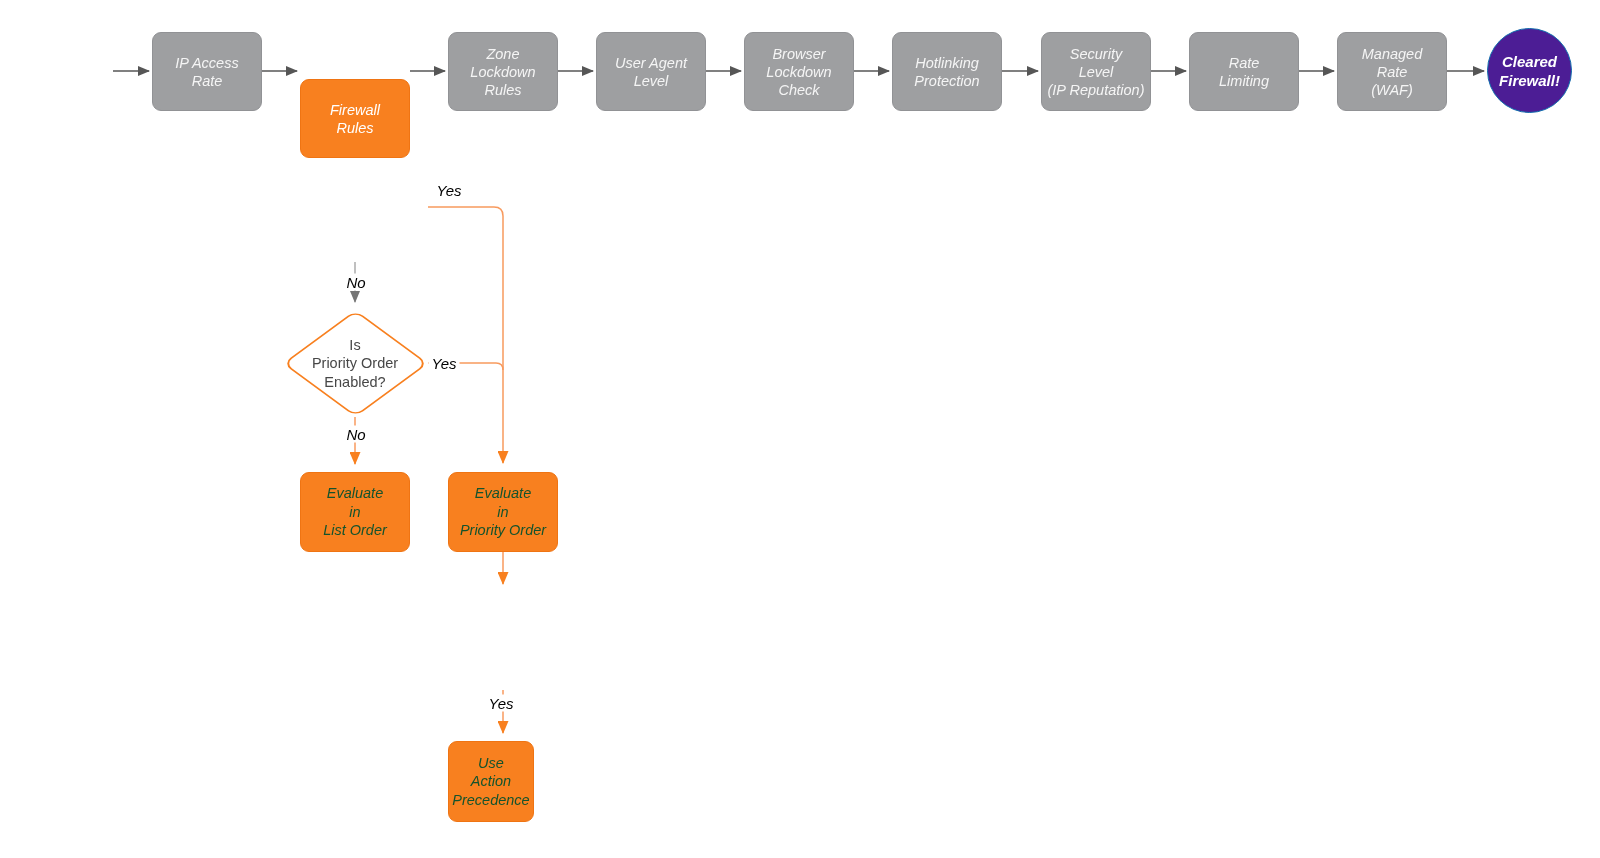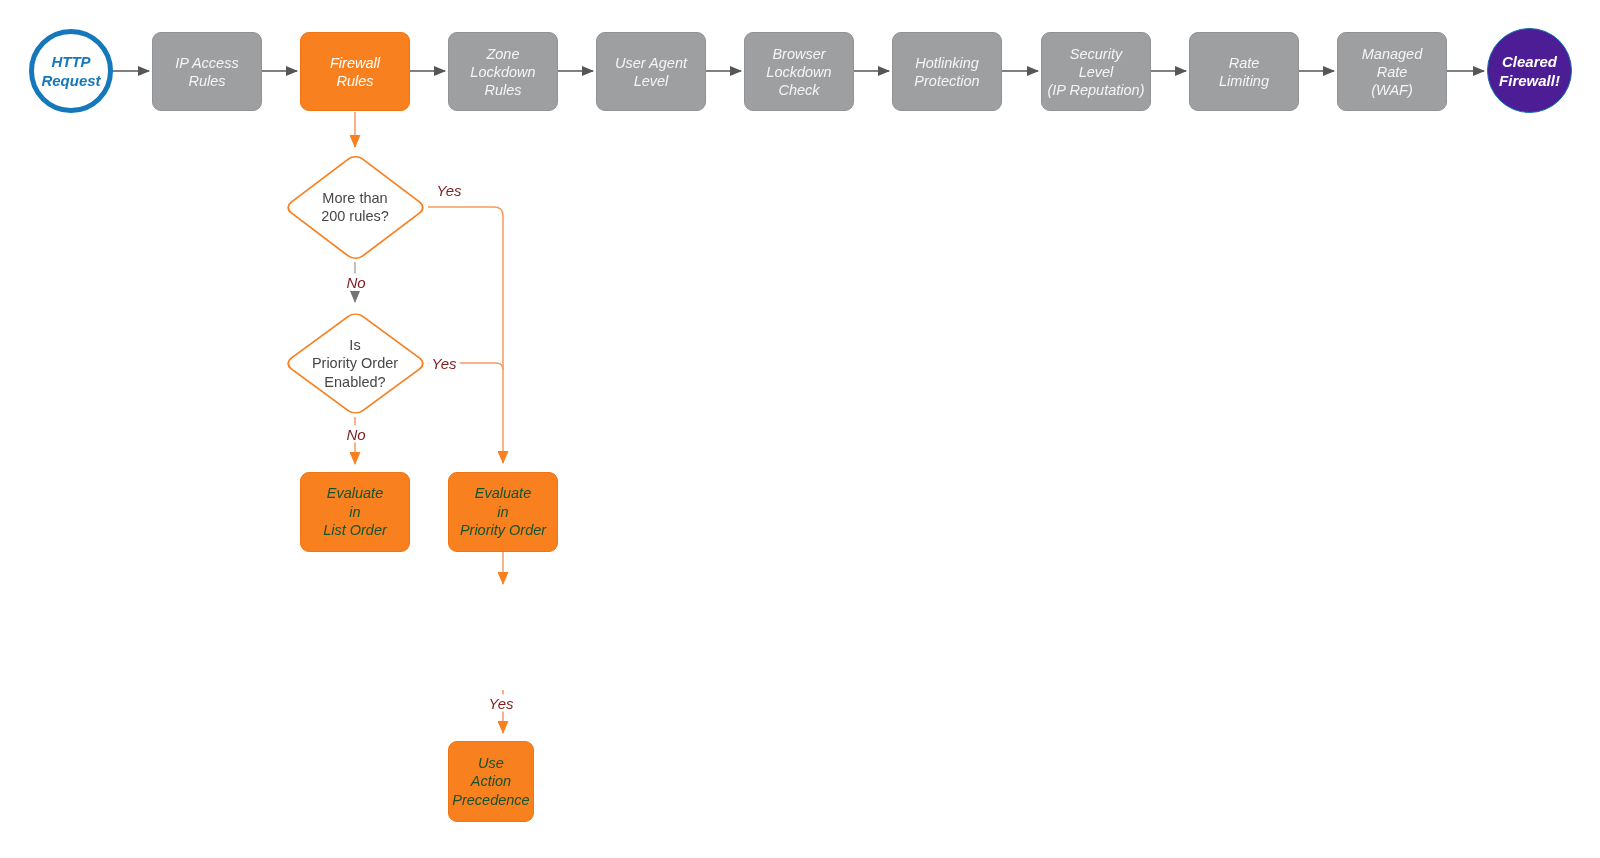--- a/index.html
+++ b/index.html
@@ -10,21 +10,21 @@
   }
   .canvas { position:absolute; left:0; top:0; width:1600px; height:858px; }
   .connectors { position:absolute; left:0; top:0; width:1600px; height:858px; pointer-events:none; }
 
   
   .stage {
     position:absolute; top:32px; width:110px; height:79px;
     background:#9e9fa1; border:1px solid #919295; border-radius:9px;
     display:flex; align-items:center; justify-content:center;
   }
-  .stage.active { background:#f8801f; border-color:#ef7413; }
+  .stage.active { background:#f8801f; border-color:#ef7413;margin-top:47px; }
   .stage-label {
     color:#f5f5f5; font-style:italic; font-size:14.5px; line-height:18px;
     text-align:center; white-space:pre-line;
   }
   .stage.active .stage-label { color:#ffffff; }
 
   
   .terminal {
     position:absolute; border-radius:50%;
     display:flex; align-items:center; justify-content:center;
@@ -65,21 +65,21 @@
     display:flex; align-items:center; justify-content:center;
   }
   .action .stage-label { color:#14532d; line-height:18.5px; }
   .act-list { left:300px; top:472px; }
   .act-priority { left:448px; top:472px; }
   .act-precedence { left:448px; top:741px; width:86px; height:81px; }
 
   
   .edge-label {
     position:absolute; transform:translate(-50%,-50%);
-    font-style:italic; font-size:15px; color:#7f1d1d;
+    font-style:italic; font-size:15px; color:#000000;
     background:#ffffff; padding:0 3px; line-height:17px;
   }
 </style>
 </head>
 <body>
 
 <div class="canvas">
 
   <svg class="connectors" width="1600" height="858" viewBox="0 0 1600 858">
     <defs>
@@ -118,28 +118,24 @@
       <line x1="355" y1="262" x2="355" y2="302" stroke="#ababab" marker-end="url(#ah-gray)"></line>
 
       <line x1="355" y1="417" x2="355" y2="464" marker-end="url(#ah-orange)"></line>
 
       <line x1="503" y1="552" x2="503" y2="584" marker-end="url(#ah-orange)"></line>
 
       <line x1="503" y1="690" x2="503" y2="733" marker-end="url(#ah-orange)"></line>
     </g>
   </svg>
 
-  <div class="terminal start">
-    <span>HTTP
-Request</span>
-  </div>
 
   <div class="stage" style="left:152px">
     <span class="stage-label">IP Access
-Rules</span>
+Rate</span>
   </div>
   <div class="stage active" style="left:300px">
     <span class="stage-label">Firewall
 Rules</span>
   </div>
   <div class="stage" style="left:448px">
     <span class="stage-label">Zone
 Lockdown
 Rules</span>
   </div>
@@ -169,25 +165,20 @@
     <span class="stage-label">Managed
 Rate
 (WAF)</span>
   </div>
 
   <div class="terminal end">
     <span>Cleared
 Firewall!</span>
   </div>
 
-  <div class="diamond d1">
-    <div class="dshape"></div>
-    <div class="dtext">More than
-200 rules?</div>
-  </div>
   <div class="diamond d2">
     <div class="dshape"></div>
     <div class="dtext">Is
 Priority Order
 Enabled?</div>
   </div>
 
   <span class="edge-label" style="left:449px; top:190px; background:transparent;">Yes</span>
   <span class="edge-label" style="left:356px; top:282px;">No</span>
   <span class="edge-label" style="left:444px; top:363px;">Yes</span>

